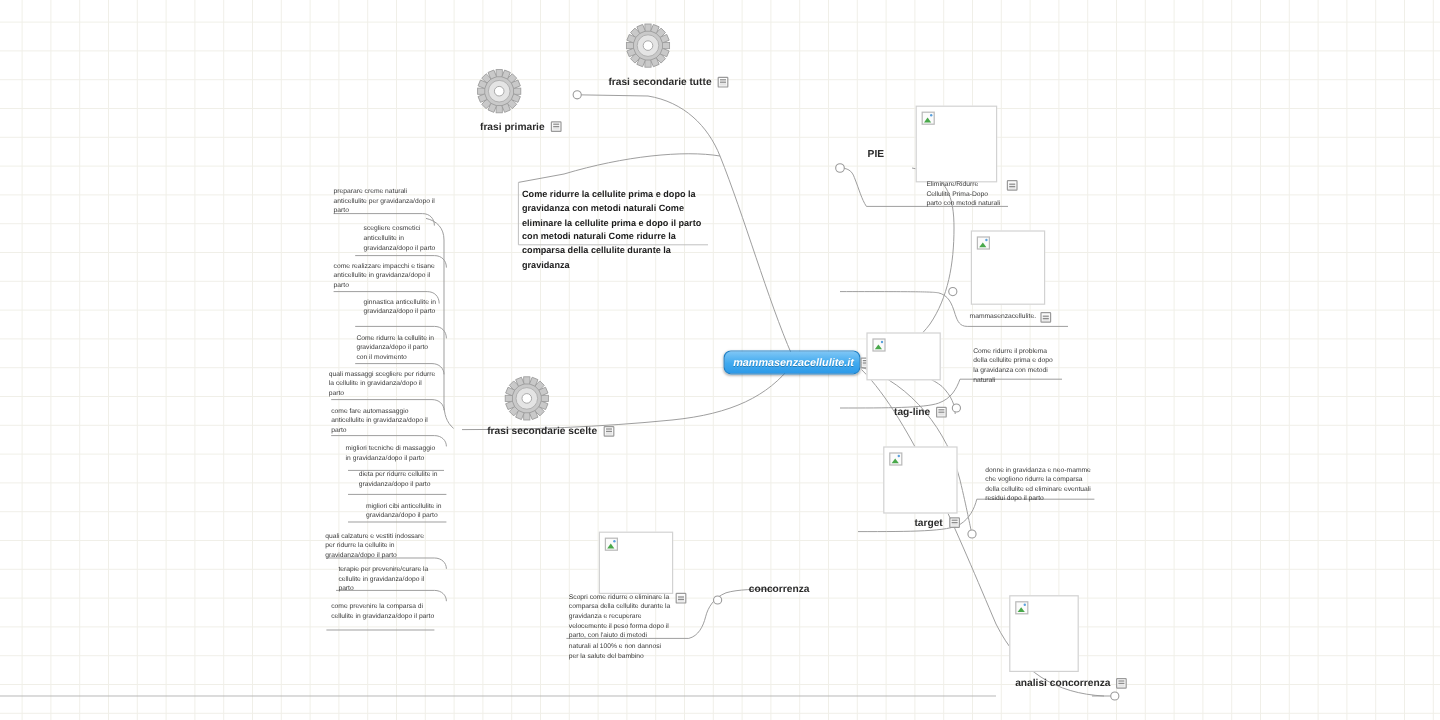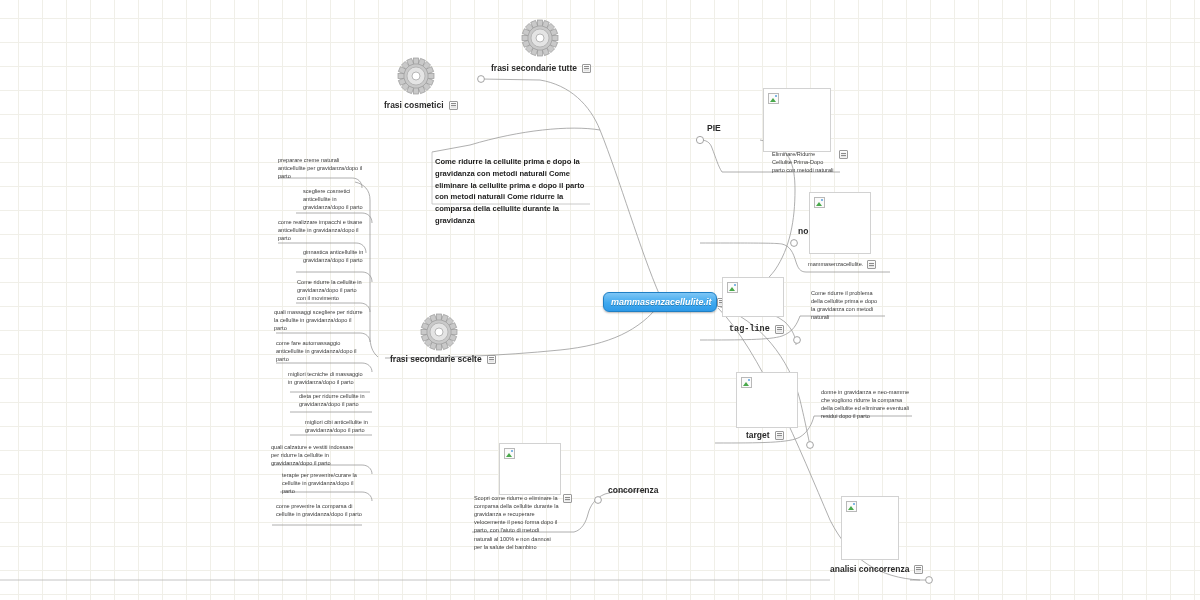--- a/index.html
+++ b/index.html
@@ -34,21 +34,21 @@
     padding:0 7px;box-sizing:border-box;
   }
   .central .ctext{
     font-size:9px;font-weight:bold;font-style:italic;color:#ffffff;
     text-shadow:0 1px 0 rgba(0,0,0,.25);white-space:nowrap;
   }
 
   
   .blabel{
     font-size:8.5px;font-weight:bold;color:#2a2a2a;white-space:nowrap;
-    display:flex;align-items:center;gap:5px;
+    display:flex;align-items:center;gap:5px;margin-left:16px;
   }
 
   
   .leaf{
     font-size:5.6px;color:#3a3a3a;line-height:1.45;
     display:flex;align-items:flex-start;gap:4px;
   }
   .leaf .ltext{display:block;}
 
   
@@ -243,21 +243,21 @@
           <rect x="-2.6" y="-18" width="5.2" height="6" transform="rotate(337.5)"></rect>
         </g>
       </g>
       <circle r="9" fill="#e4e4e4" stroke="#a8a8a8" stroke-width="0.7"></circle>
       <circle r="4" fill="#ffffff" stroke="#9c9c9c" stroke-width="0.7"></circle>
     </g>
   </svg>
 </div>
 
 <div class="node blabel" style="left:384px;top:100px;">
-  <span>frasi cosmetici</span>
+  <span>frasi primarie</span>
   <span class="note-icon"></span>
 </div>
 
 <div class="node blabel" style="left:491px;top:63px;">
   <span>frasi secondarie tutte</span>
   <span class="note-icon"></span>
 </div>
 
 <div class="node blabel" style="left:390px;top:354px;">
   <span>frasi secondarie scelte</span>
@@ -265,21 +265,21 @@
 </div>
 
 <div class="node blabel" style="left:707px;top:123px;">
   <span>PIE</span>
 </div>
 
 <div class="node blabel" style="left:758px;top:226px;padding-left:40px;">
   <span>nome</span>
 </div>
 
-<div class="node blabel" style="left:729px;top:324px;font-family:Liberation Mono, monospace;">
+<div class="node blabel" style="left:729px;top:338px;">
   <span>tag-line</span>
   <span class="note-icon"></span>
 </div>
 
 <div class="node blabel" style="left:746px;top:430px;justify-content:space-between;">
   <span>target</span>
   <span class="note-icon"></span>
 </div>
 
 <div class="node blabel" style="left:608px;top:485px;">

